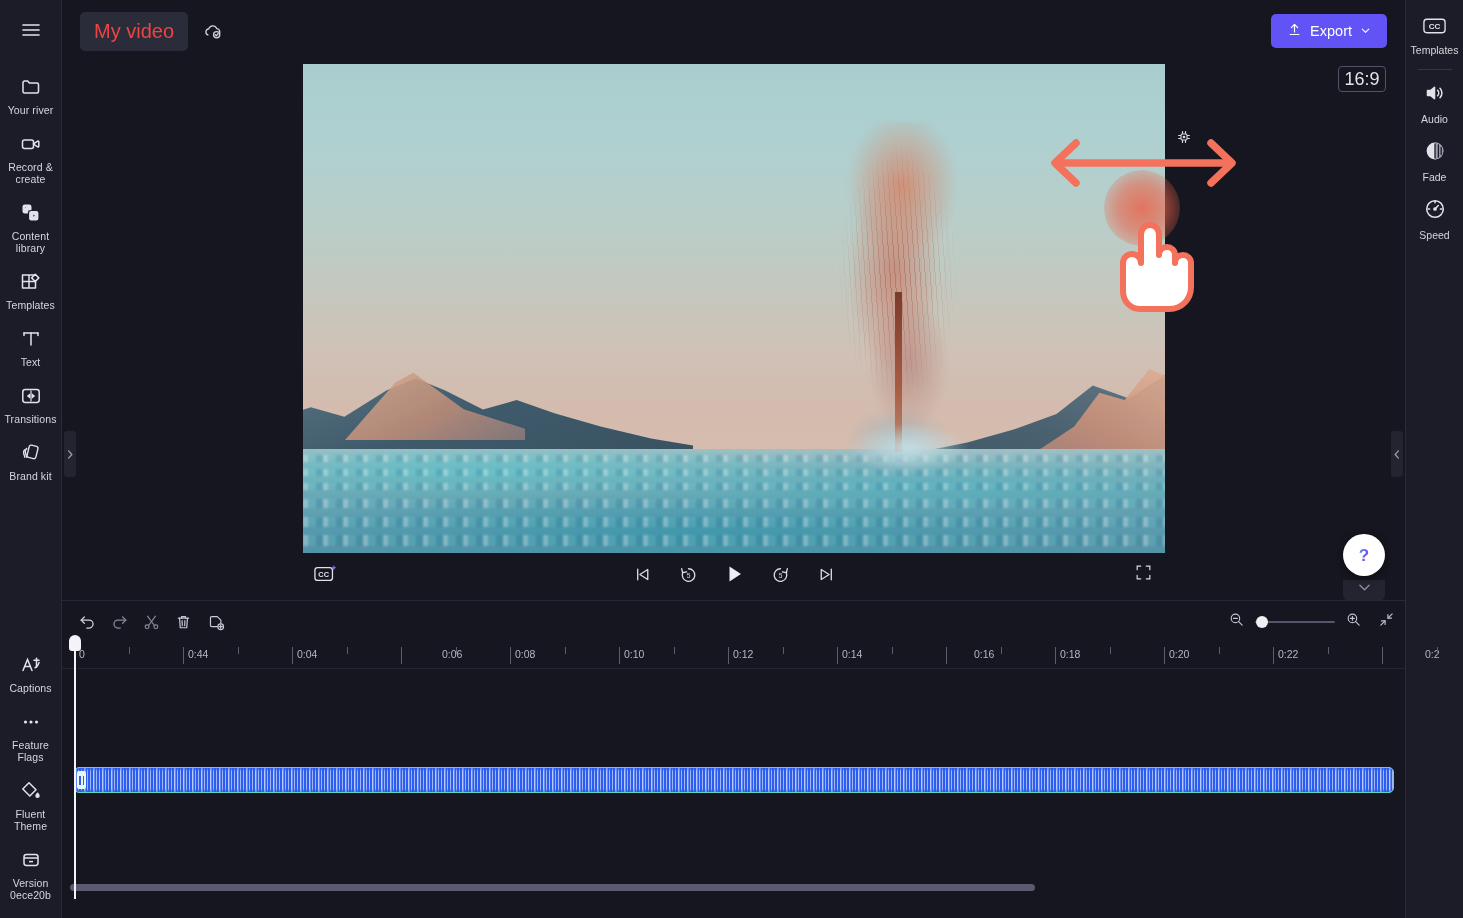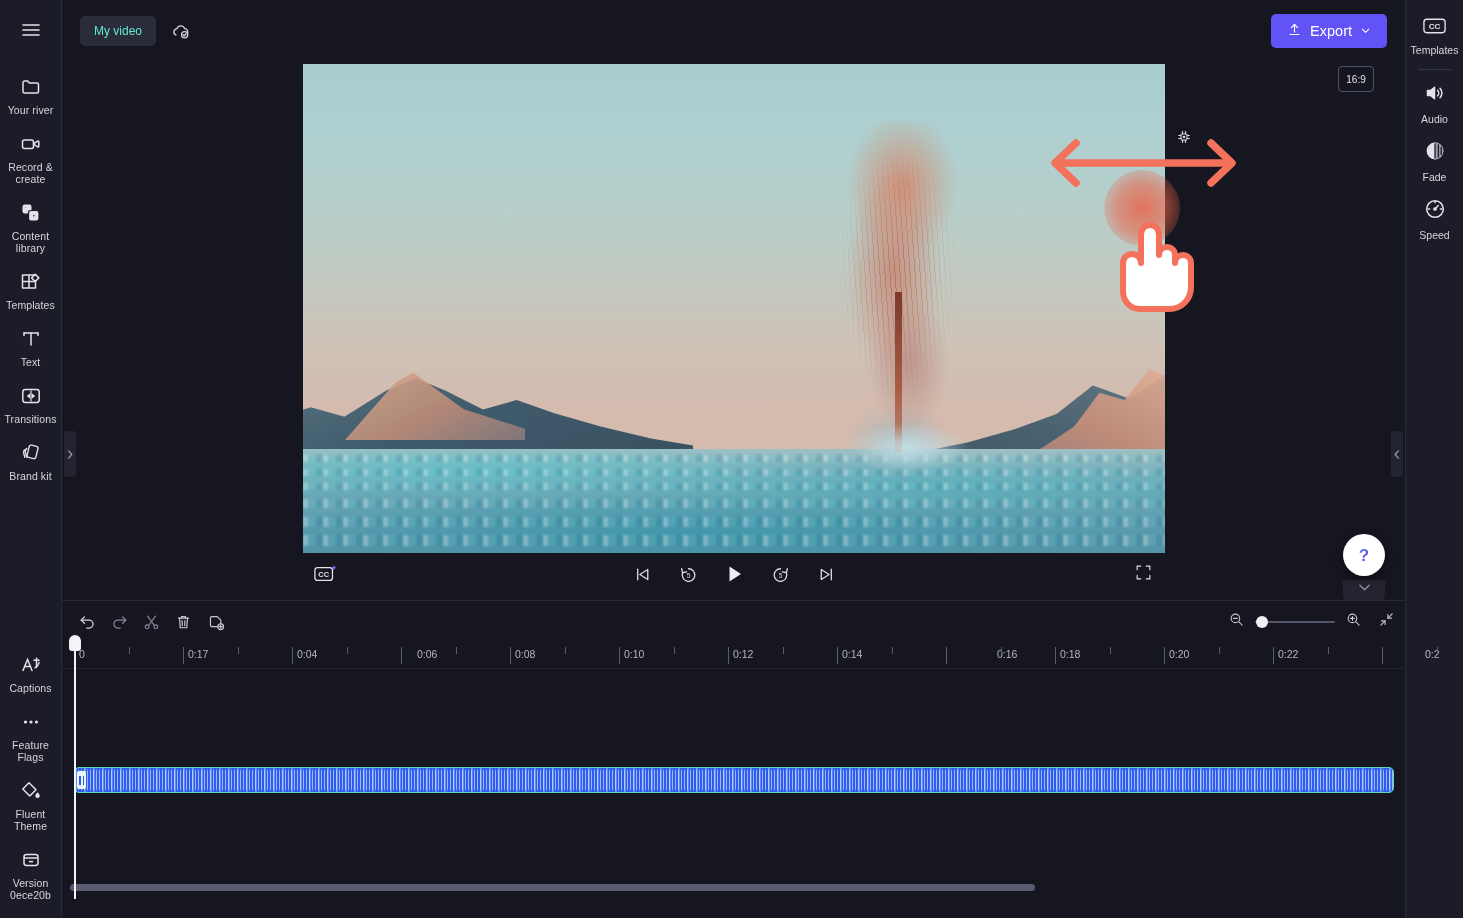--- a/index.html
+++ b/index.html
@@ -35,22 +35,22 @@
   #rail-top { margin-top: 6px; }
   #rail-bottom { margin-top: auto; padding-bottom: 10px; }
 
   
   #top-bar {
     position: absolute; left: 62px; top: 0; right: 58px; height: 62px;
     background: #15161f;
     display: flex; align-items: center; padding: 0 18px;
   }
   #title-chip {
-    background: #2b2c39; color: #5eead4;
-    padding: 7px 13px; border-radius: 5px; font-size: 12px;
+    background: #2b2c39; color: #ef4444;
+    padding: 7px 13px; border-radius: 5px; font-size: 20px;
     cursor: text; border: 1px solid transparent;
   }
   #save-state { margin-left: 14px; display: flex; align-items: center; cursor: default; }
   #export-btn {
     margin-left: auto; background: #6153f5; color: #fff;
     height: 34px; padding: 0 16px; border-radius: 5px; border: none;
     display: flex; align-items: center; gap: 8px;
     font-size: 14.5px; font-family: inherit; cursor: pointer;
   }
 
@@ -70,24 +70,24 @@
   
   #preview-area {
     position: absolute; left: 62px; top: 62px; right: 58px; height: 538px;
     background: #15161f;
   }
   #gear-btn {
     position: absolute; left: 1110px; top: 64px; width: 24px; height: 22px;
     display: flex; align-items: center; justify-content: center; cursor: pointer;
   }
   #ratio-chip {
-    position: absolute; left: 1276px; top: 4px; width: 36px; height: 26px;
+    position: absolute; left: 1276px; top: 4px; width: 48px; height: 26px;
     border: 1px solid #51526a; border-radius: 4px;
     display: flex; align-items: center; justify-content: center;
-    font-size: 10px; color: #e3e3ea; cursor: pointer;
+    font-size: 18px; color: #e3e3ea; cursor: pointer;
   }
   #video-stage {
     position: absolute; left: 241px; top: 2px;
     width: 862px; height: 489px;
     overflow: hidden;
   }
   
   #vf-sky {
     position: absolute; inset: 0;
     background:
@@ -736,42 +736,42 @@
           </svg>
         </span>
       </div>
     </div>
 
     <div id="ruler">
         <div class="tick major" style="left: 12px;"></div>
         <div class="tick-label" style="left: 17px;">0</div>
         <div class="tick minor" style="left: 66.5px;"></div>
         <div class="tick major" style="left: 121px;"></div>
-        <div class="tick-label" style="left: 126px;">0:17</div>
+        <div class="tick-label" style="left: 126px;">0:44</div>
         <div class="tick minor" style="left: 175.5px;"></div>
         <div class="tick major" style="left: 230px;"></div>
         <div class="tick-label" style="left: 235px; text-align: center;">0:04</div>
         <div class="tick minor" style="left: 284.5px;"></div>
         <div class="tick major" style="left: 339px;"></div>
-        <div class="tick-label" style="left: 331px; padding-left: 24px;">0:06</div>
+        <div class="tick-label" style="left: 356px; padding-left: 24px;">0:06</div>
         <div class="tick minor" style="left: 393.5px;"></div>
         <div class="tick major" style="left: 448px;"></div>
         <div class="tick-label" style="left: 453px;">0:08</div>
         <div class="tick minor" style="left: 502.5px;"></div>
         <div class="tick major" style="left: 557px;"></div>
         <div class="tick-label" style="left: 562px;">0:10</div>
         <div class="tick minor" style="left: 611.5px;"></div>
         <div class="tick major" style="left: 666px;"></div>
         <div class="tick-label" style="left: 671px;">0:12</div>
         <div class="tick minor" style="left: 720.5px;"></div>
         <div class="tick major" style="left: 775px;"></div>
         <div class="tick-label" style="left: 780px;">0:14</div>
         <div class="tick minor" style="left: 829.5px;"></div>
         <div class="tick major" style="left: 884px;"></div>
-        <div class="tick-label" style="left: 935px;">0:16</div>
+        <div class="tick-label" style="left: 912px;">0:16</div>
         <div class="tick minor" style="left: 938.5px;"></div>
         <div class="tick major" style="left: 993px;"></div>
         <div class="tick-label" style="left: 998px;">0:18</div>
         <div class="tick minor" style="left: 1047.5px;"></div>
         <div class="tick major" style="left: 1102px;"></div>
         <div class="tick-label" style="left: 1107px;">0:20</div>
         <div class="tick minor" style="left: 1156.5px;"></div>
         <div class="tick major" style="left: 1211px;"></div>
         <div class="tick-label" style="left: 1216px;">0:22</div>
         <div class="tick minor" style="left: 1265.5px;"></div>

